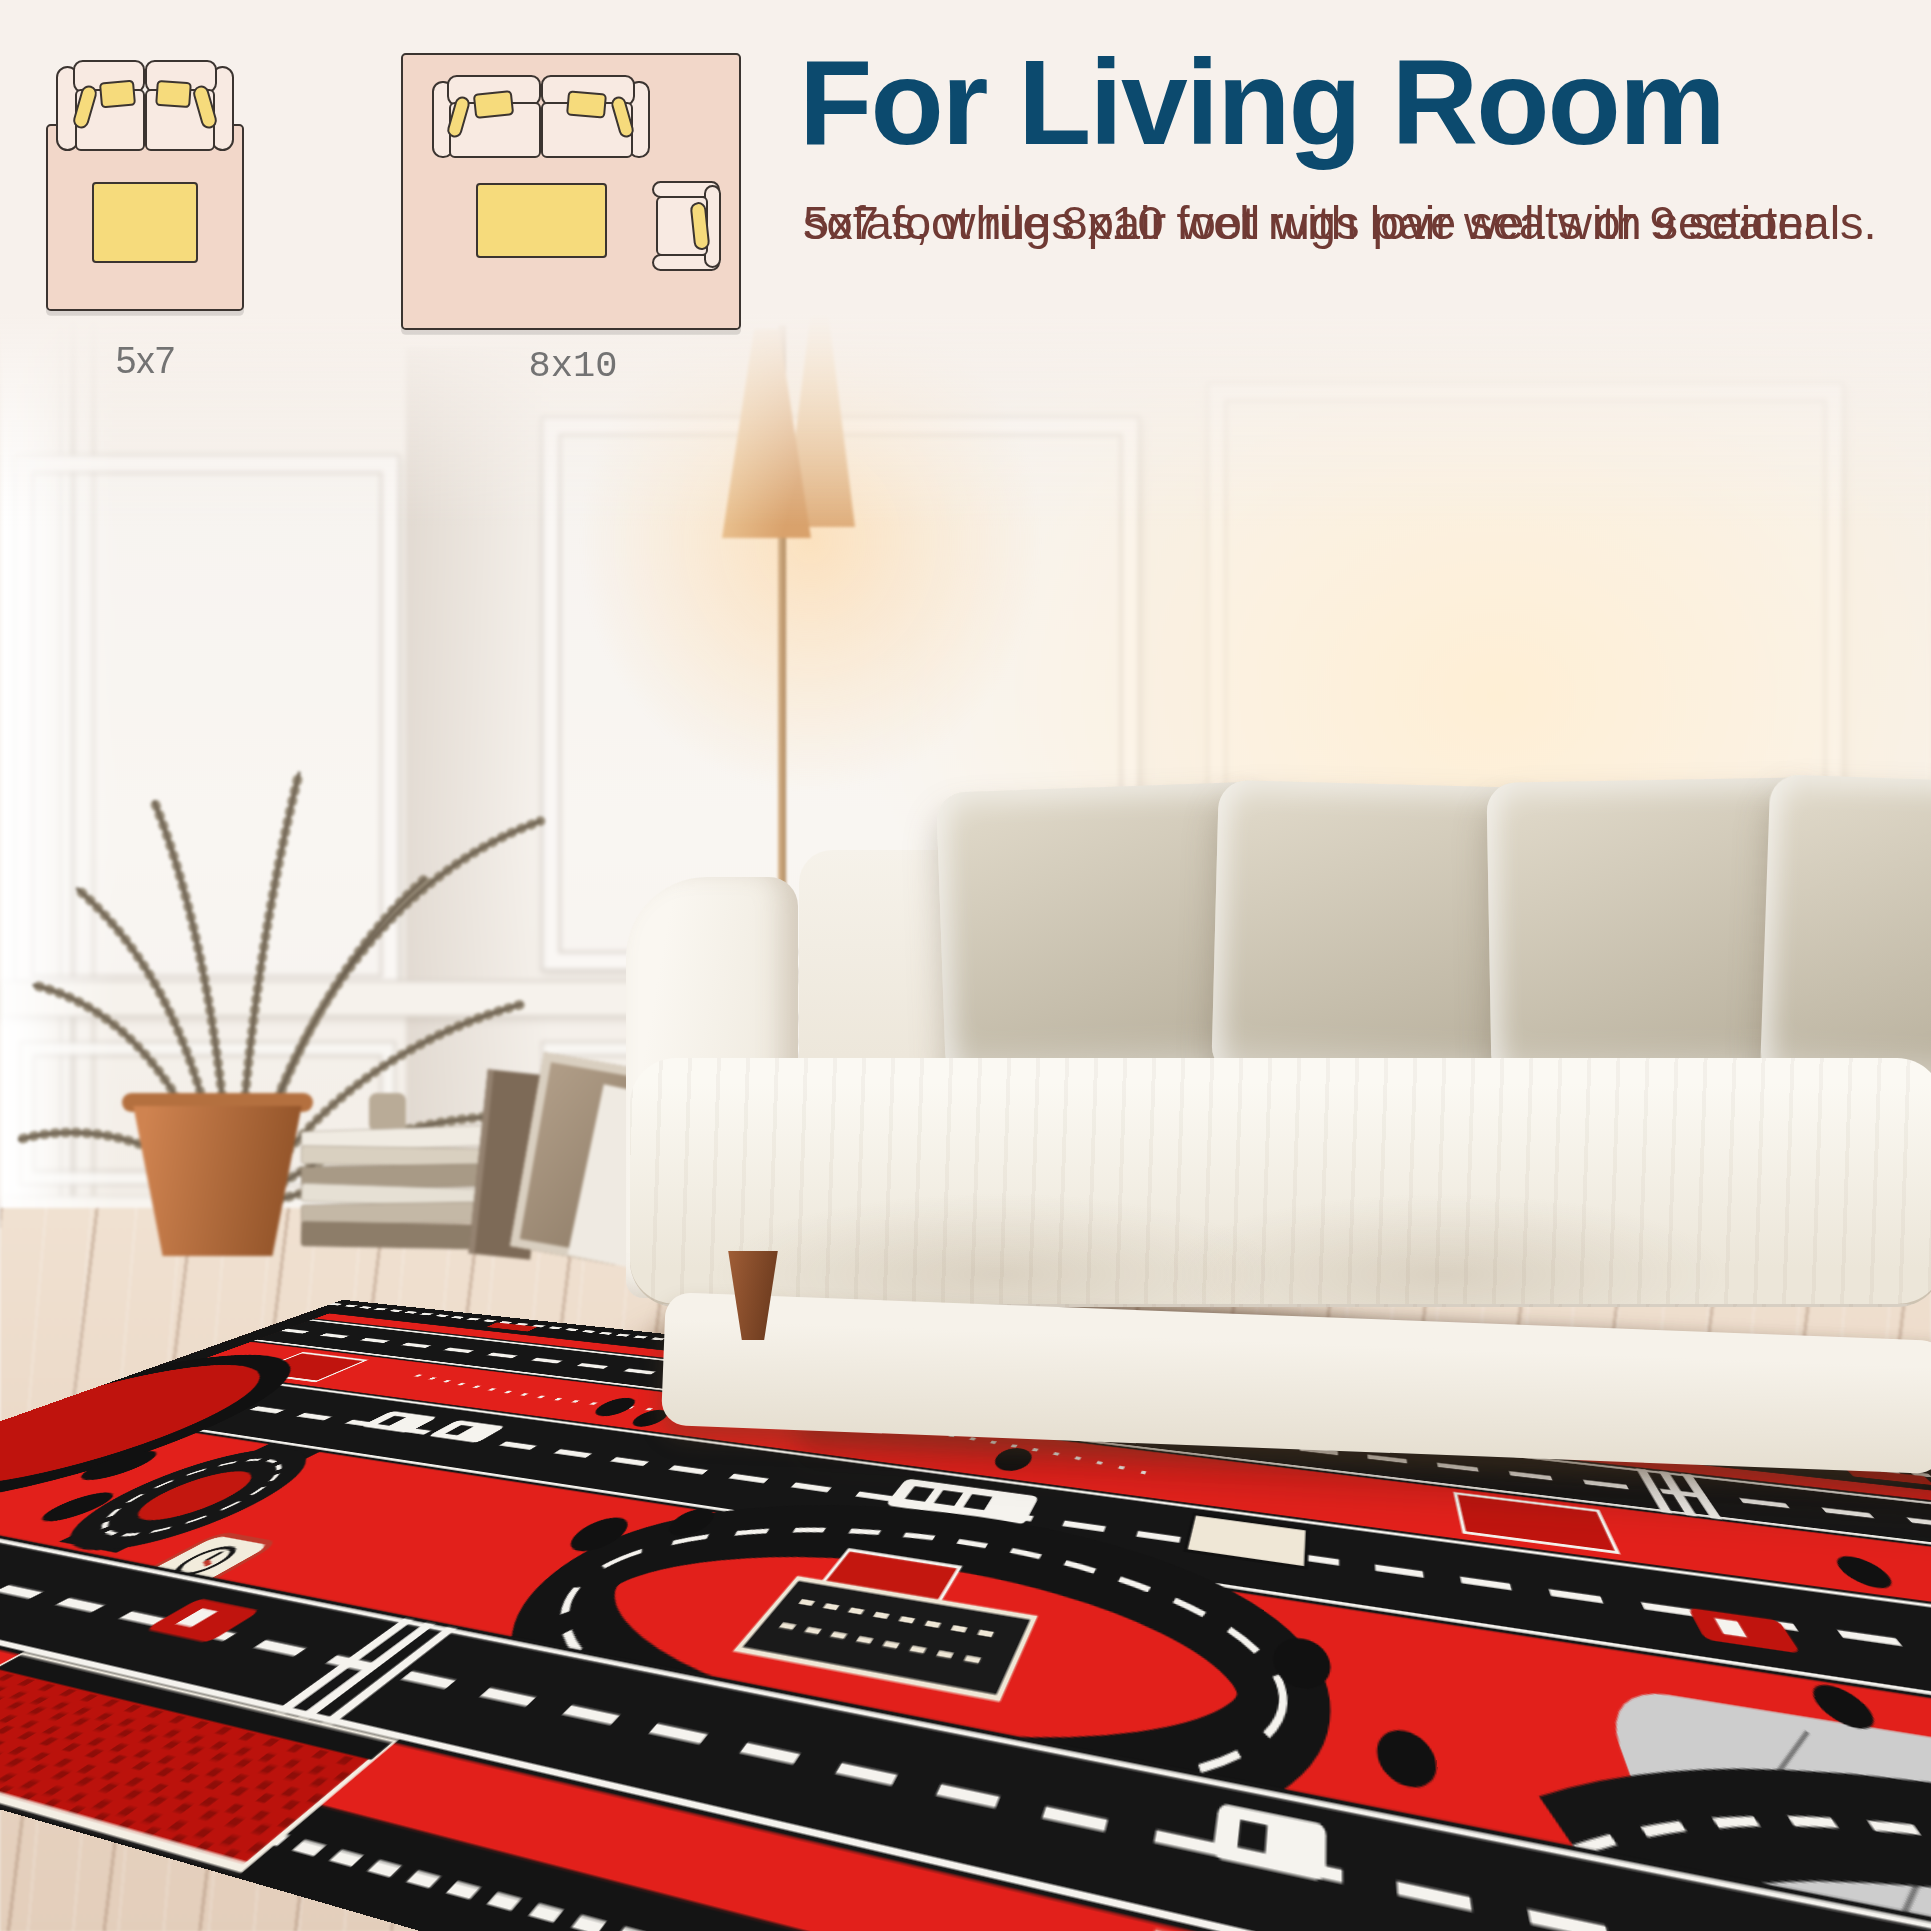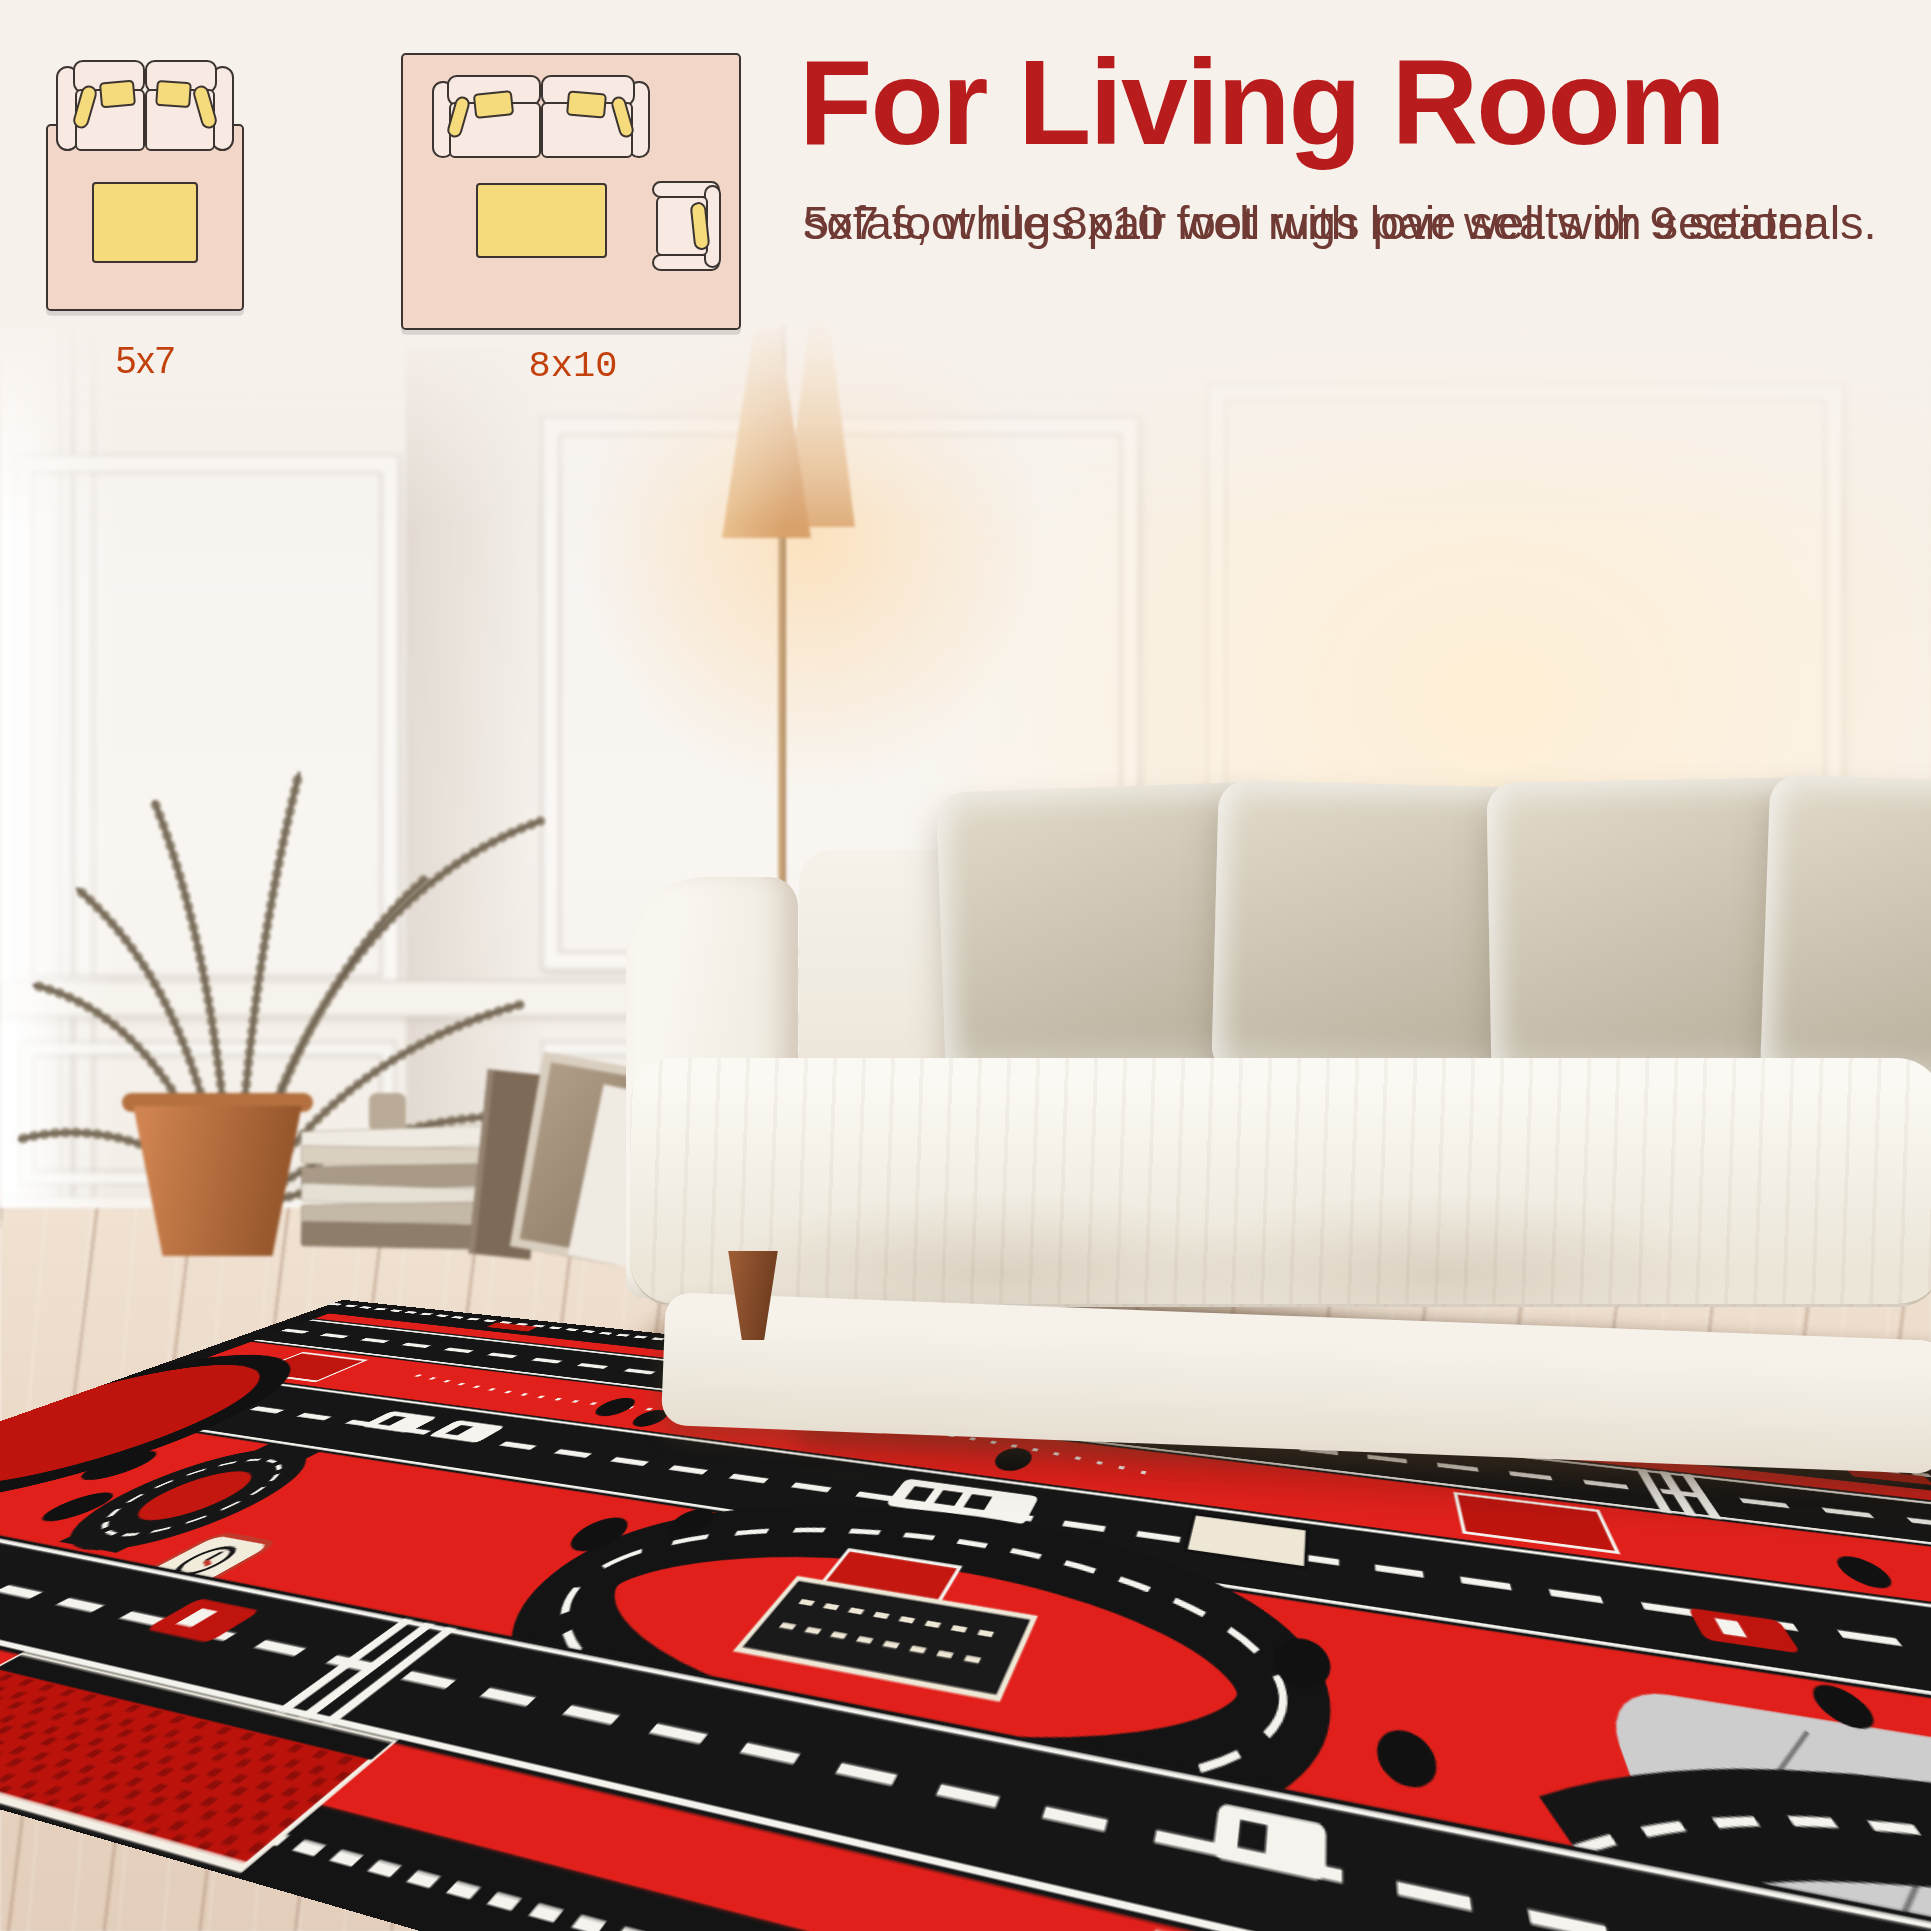--- a/index.html
+++ b/index.html
@@ -116,32 +116,32 @@
        box-shadow:0 13.5px 21px rgba(90,65,40,.35);}
   .sofa-leg{left:722px;top:961px;width:62px;height:89px;
        clip-path:polygon(10% 0,90% 0,68% 100%,32% 100%);
        background:linear-gradient(100deg,#a56139,#6e3c1f 80%);z-index:6;}
 
   
   .hdr-bg{left:0;top:0;width:1931px;height:541px;z-index:10;pointer-events:none;
      background:linear-gradient(180deg,#f7f1ec 0px,#f7f1ec 314px,rgba(247,241,236,0) 526px);}
   .hdr{left:0;top:0;width:1931px;height:454px;z-index:11;}
   .title{left:799px;top:33px;width:1120px;font-size:120px;font-weight:bold;letter-spacing:-1.9px;
-     color:#b91c1c;}
+     color:#0c4a6e;}
   .desc{left:803px;top:191px;width:1120px;font-size:47px;line-height:1.38;color:#703a34;}
   .desc div{position:static;}
 
   
   .diag{z-index:12;}
   .d-rug{background:#f2d7c9;border:2.9px solid #3b3430;border-radius:4.8px;
          box-shadow:0 4.8px 0 rgba(0,0,0,.12);}
   .sofa-part{background:#f8eae2;border:2.9px solid #3b3430;}
   .ypil{background:#f6db7c;border:2.9px solid #3b3430;}
   .d-table{background:#f6db7c;border:2.9px solid #3b3430;border-radius:3.9px;}
-  .d-label{left:0;width:100%;text-align:center;font-size:37px;color:#c2410c;}
+  .d-label{left:0;width:100%;text-align:center;font-size:37px;color:#737373;}
 
   .dg1{left:46px;top:58px;width:199px;height:319px;}
   .dg2{left:401px;top:48px;width:344px;height:333px;font-family:Liberation Mono, monospace;}
 </style>
 </head>
 <body>
 
 <div id="canvas">
 
   <div class="photo">

